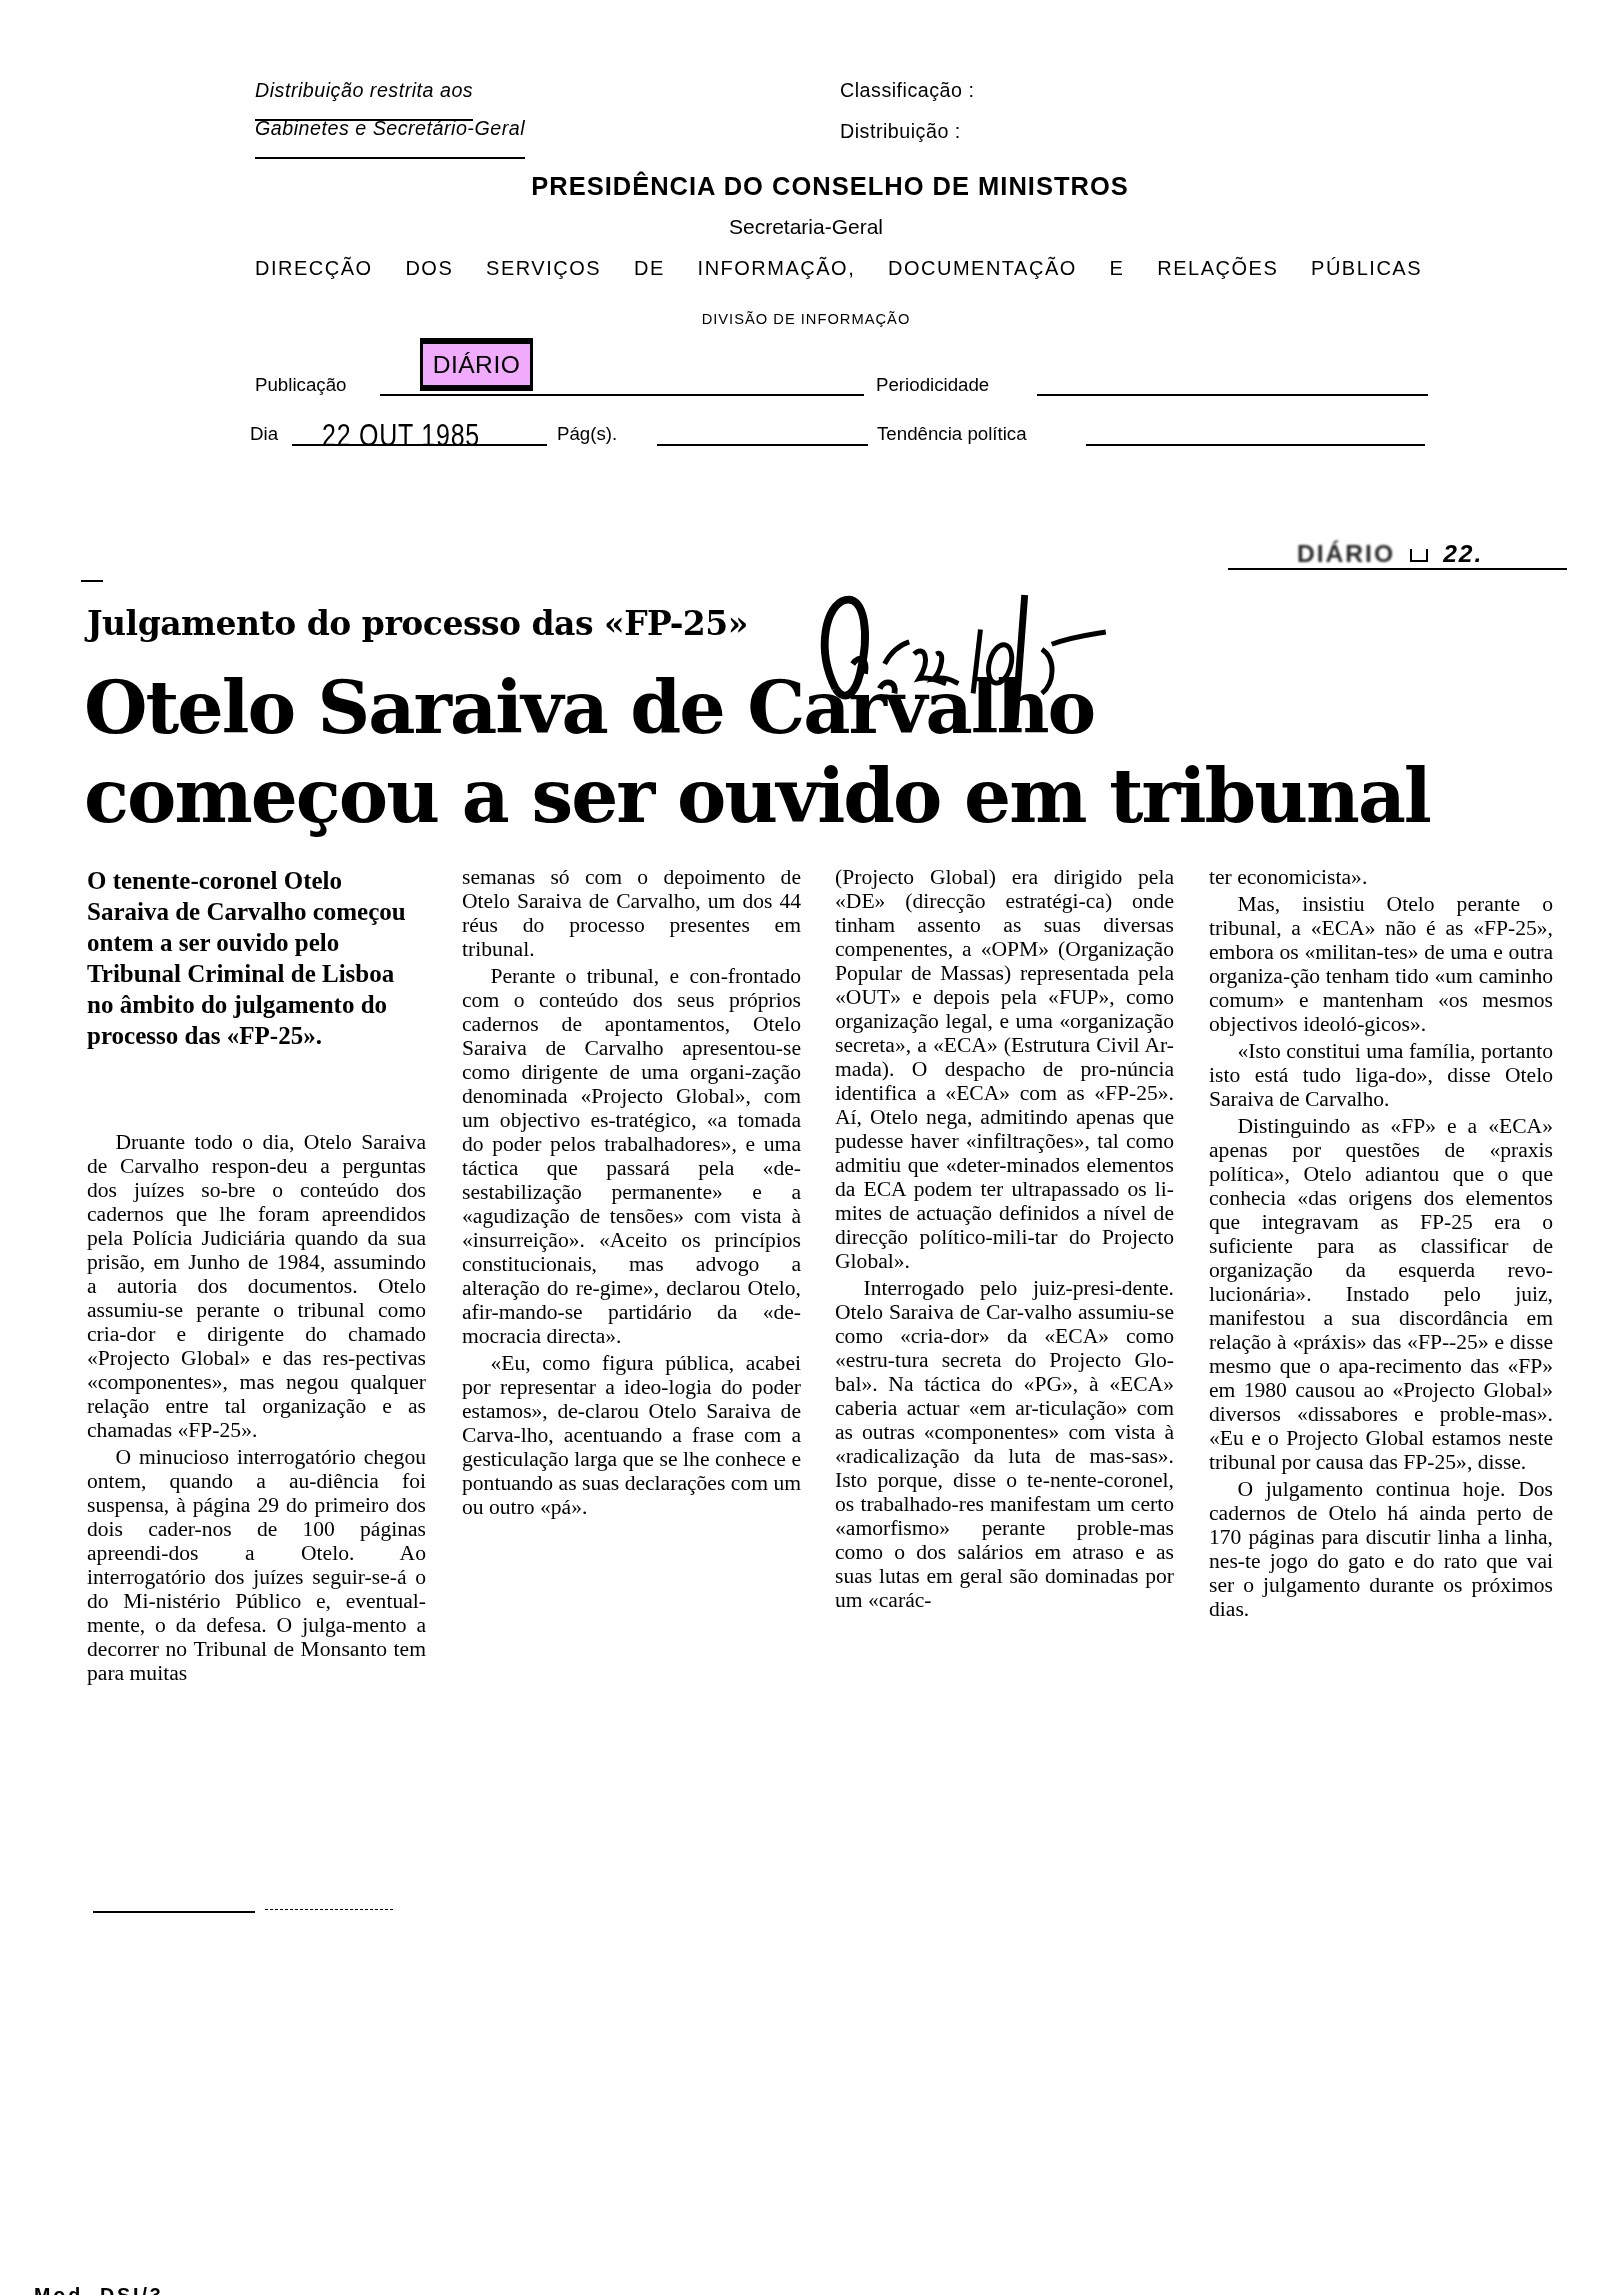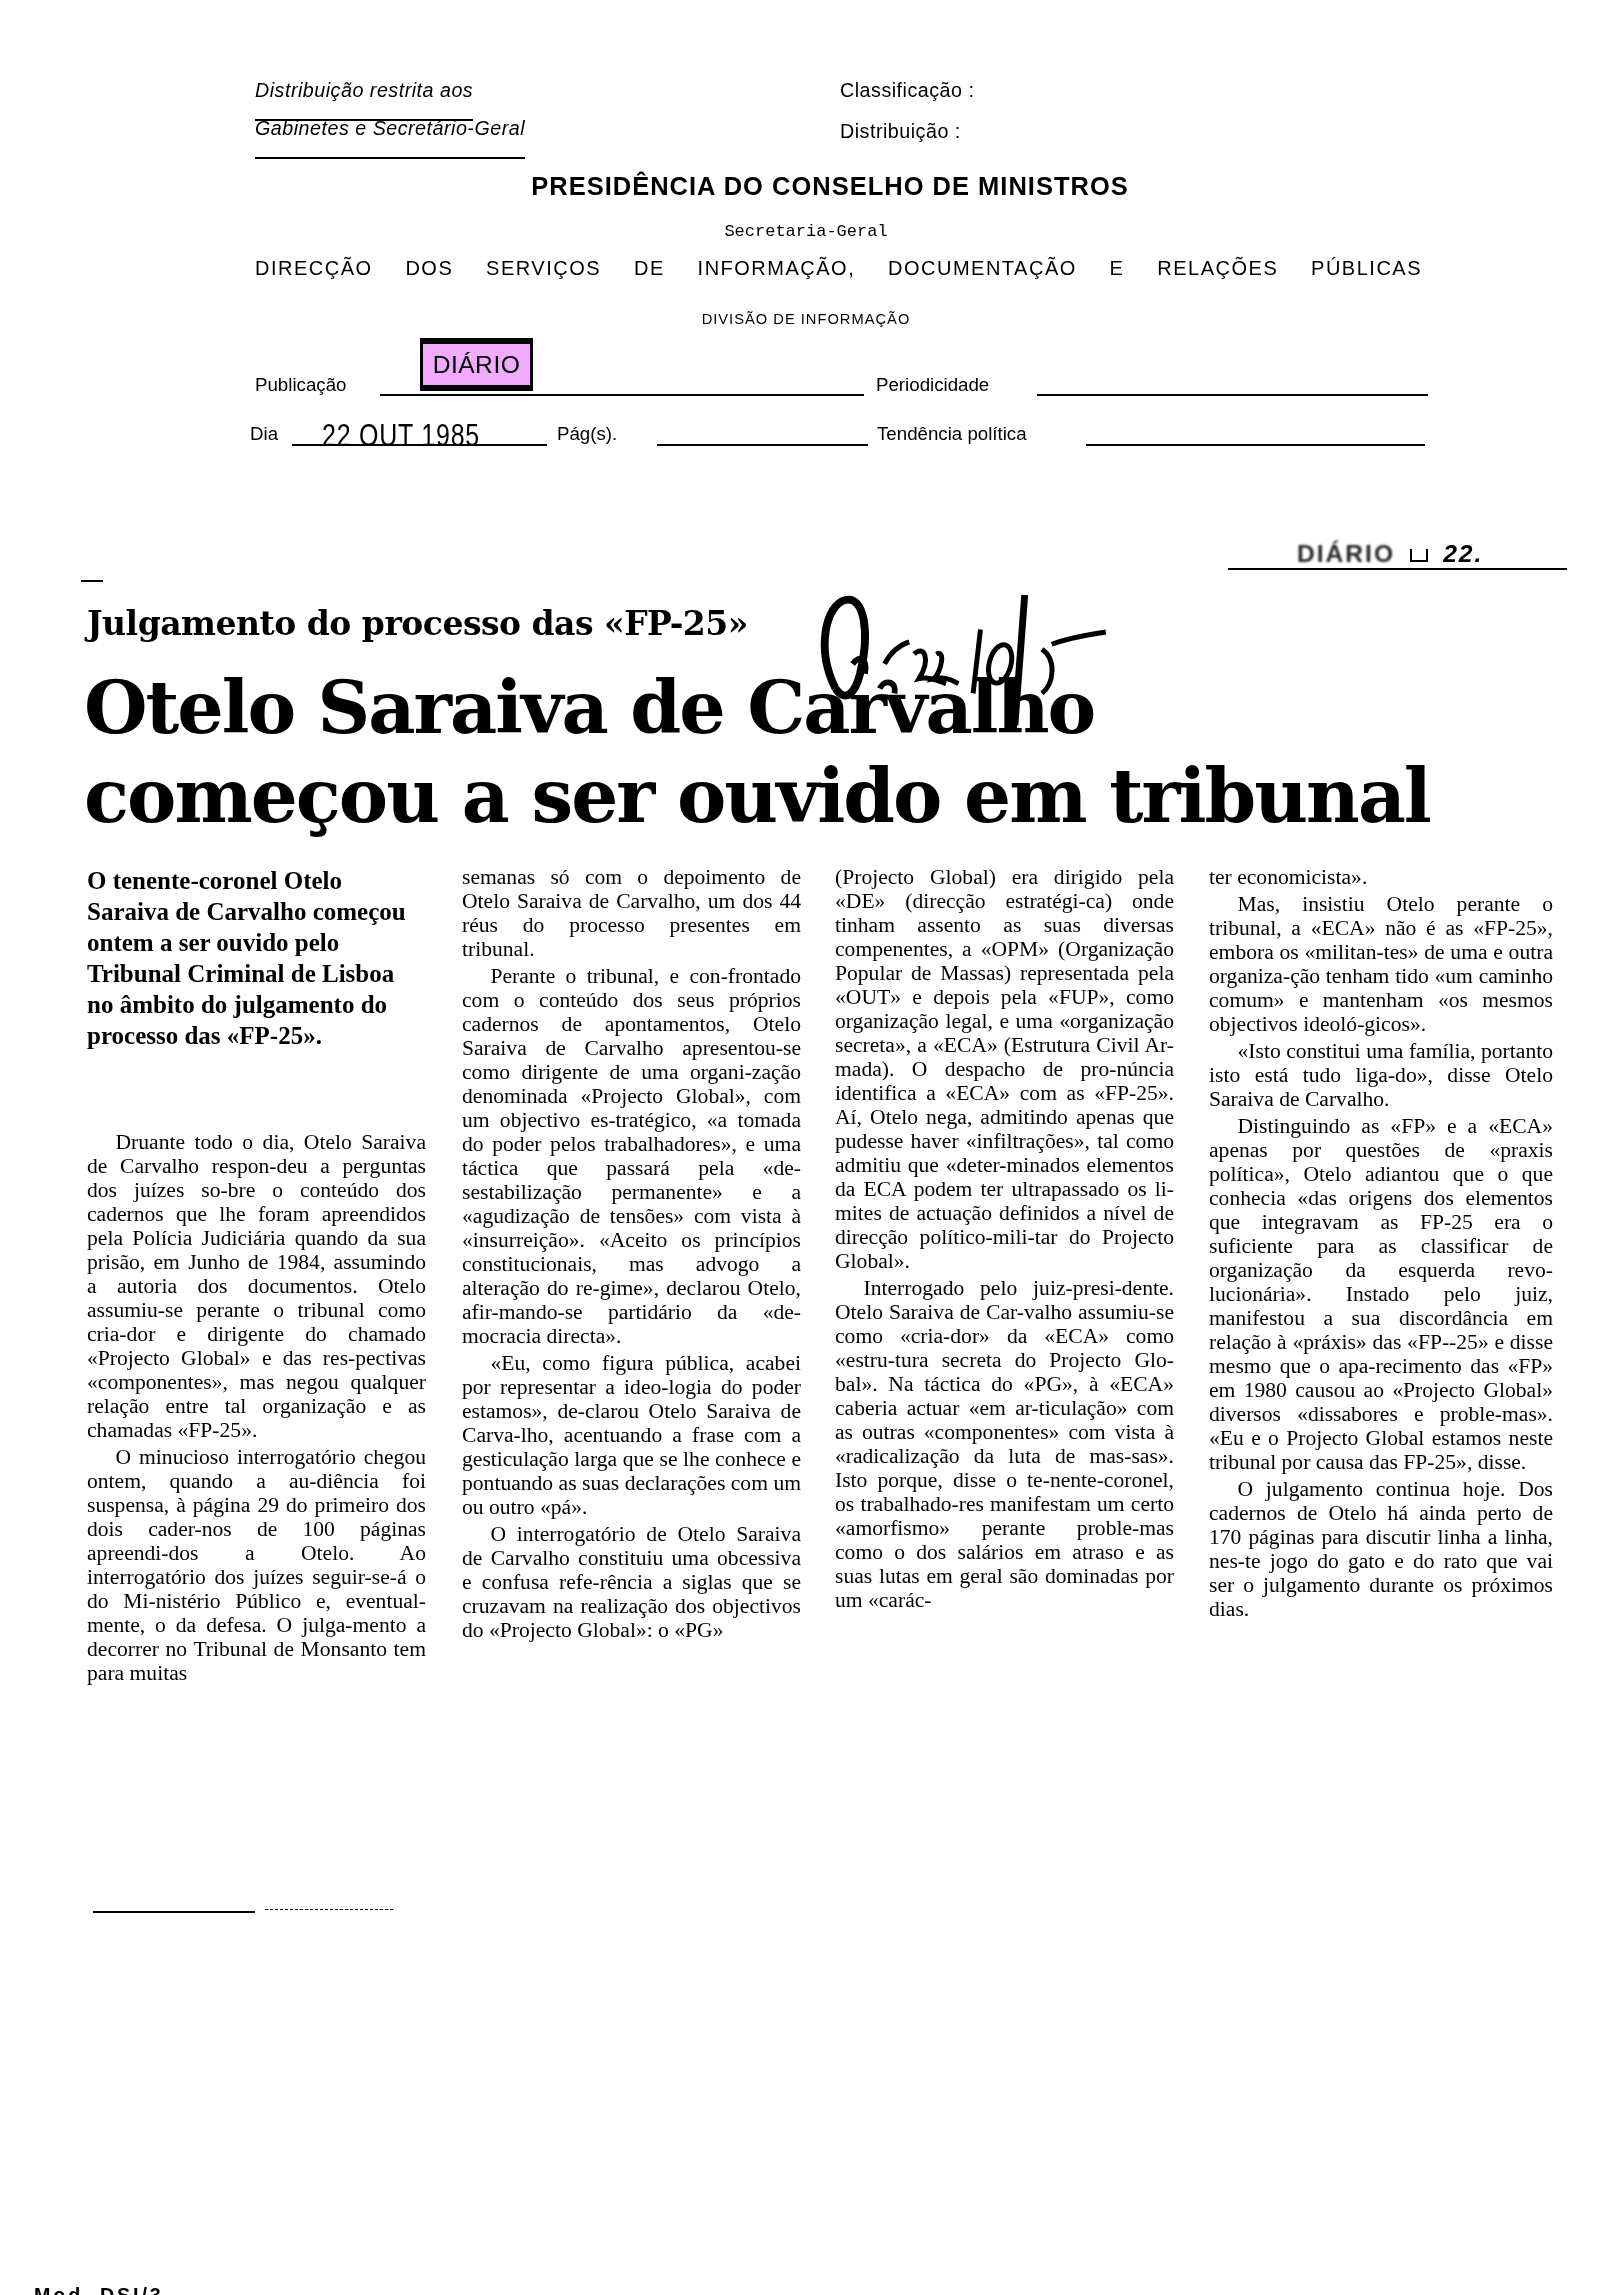--- a/index.html
+++ b/index.html
@@ -9,21 +9,21 @@
   .hdr-left { position: absolute; left: 255px; font-family: "Liberation Sans", sans-serif; font-style: italic; font-size: 19.7px; letter-spacing: 0.5px; }
   .hdr-left .ul { display: inline-block; border-bottom: 2.9px solid #000; padding-bottom: 17px; }
   #dist1 { top: 79px; }
   #dist2 { top: 117px; }
   .hdr-right { position: absolute; left: 840px; font-size: 19.7px; letter-spacing: 0.5px; font-family: "Liberation Sans", sans-serif; }
   #classif { top: 79px; }
   #distrib { top: 120px; }
 
   .center { position: absolute; left: 0; width: 1612px; text-align: center; }
   #org-title { top: 172px; font-size: 25.5px; letter-spacing: 1px; font-weight: bold; margin-left: 24px; }
-  #org-sub { top: 222px; font-size: 17px; font-family: Liberation Mono, monospace; }
+  #org-sub { top: 215px; font-size: 21px; }
   #org-dir { top: 257px; left: 255px; width: 1167px; font-size: 20px; letter-spacing: 1.5px; text-align: justify; text-align-last: justify; }
   #org-div { top: 311px; font-size: 14.7px; letter-spacing: 1px; }
 
   .field-label { position: absolute; font-size: 18.7px; }
   .field-line { position: absolute; border-bottom: 2.5px solid #000; }
   #lbl-pub { left: 255px; top: 374px; }
   #line-pub { left: 380px; top: 394px; width: 484px; }
   #lbl-per { left: 876px; top: 374px; }
   #line-per { left: 1037px; top: 394px; width: 391px; }
   #lbl-dia { left: 250px; top: 423px; }
@@ -127,21 +127,20 @@
   <p>Druante todo o dia, Otelo Saraiva de Carvalho respon-deu a perguntas dos juízes so-bre o conteúdo dos cadernos que lhe foram apreendidos pela Polícia Judiciária quando da sua prisão, em Junho de 1984, assumindo a autoria dos documentos. Otelo assumiu-se perante o tribunal como cria-dor e dirigente do chamado «Projecto Global» e das res-pectivas «componentes», mas negou qualquer relação entre tal organização e as chamadas «FP-25».</p>
   <p>O minucioso interrogatório chegou ontem, quando a au-diência foi suspensa, à página 29 do primeiro dos dois cader-nos de 100 páginas apreendi-dos a Otelo. Ao interrogatório dos juízes seguir-se-á o do Mi-nistério Público e, eventual-mente, o da defesa. O julga-mento a decorrer no Tribunal de Monsanto tem para muitas</p>
 </div>
 <div id="col1-endrule"></div>
 <div id="col1-dashes"></div>
 
 <div id="col-2" class="col">
   <p class="noindent">semanas só com o depoimento de Otelo Saraiva de Carvalho, um dos 44 réus do processo presentes em tribunal.</p>
   <p>Perante o tribunal, e con-frontado com o conteúdo dos seus próprios cadernos de apontamentos, Otelo Saraiva de Carvalho apresentou-se como dirigente de uma organi-zação denominada «Projecto Global», com um objectivo es-tratégico, «a tomada do poder pelos trabalhadores», e uma táctica que passará pela «de-sestabilização permanente» e a «agudização de tensões» com vista à «insurreição». «Aceito os princípios constitucionais, mas advogo a alteração do re-gime», declarou Otelo, afir-mando-se partidário da «de-mocracia directa».</p>
   <p>«Eu, como figura pública, acabei por representar a ideo-logia do poder estamos», de-clarou Otelo Saraiva de Carva-lho, acentuando a frase com a gesticulação larga que se lhe conhece e pontuando as suas declarações com um ou outro «pá».</p>
-  <p>O interrogatório de Otelo Saraiva de Carvalho constituiu uma obcessiva e confusa refe-rência a siglas que se cruzavam na realização dos objectivos do «Projecto Global»: o «PG»</p>
 </div>
 
 <div id="col-3" class="col">
   <p class="noindent">(Projecto Global) era dirigido pela «DE» (direcção estratégi-ca) onde tinham assento as suas diversas compenentes, a «OPM» (Organização Popular de Massas) representada pela «OUT» e depois pela «FUP», como organização legal, e uma «organização secreta», a «ECA» (Estrutura Civil Ar-mada). O despacho de pro-núncia identifica a «ECA» com as «FP-25». Aí, Otelo nega, admitindo apenas que pudesse haver «infiltrações», tal como admitiu que «deter-minados elementos da ECA podem ter ultrapassado os li-mites de actuação definidos a nível de direcção político-mili-tar do Projecto Global».</p>
   <p>Interrogado pelo juiz-presi-dente. Otelo Saraiva de Car-valho assumiu-se como «cria-dor» da «ECA» como «estru-tura secreta do Projecto Glo-bal». Na táctica do «PG», à «ECA» caberia actuar «em ar-ticulação» com as outras «componentes» com vista à «radicalização da luta de mas-sas». Isto porque, disse o te-nente-coronel, os trabalhado-res manifestam um certo «amorfismo» perante proble-mas como o dos salários em atraso e as suas lutas em geral são dominadas por um «carác-</p>
 </div>
 
 <div id="col-4" class="col">
   <p class="noindent">ter economicista».</p>
   <p>Mas, insistiu Otelo perante o tribunal, a «ECA» não é as «FP-25», embora os «militan-tes» de uma e outra organiza-ção tenham tido «um caminho comum» e mantenham «os mesmos objectivos ideoló-gicos».</p>

